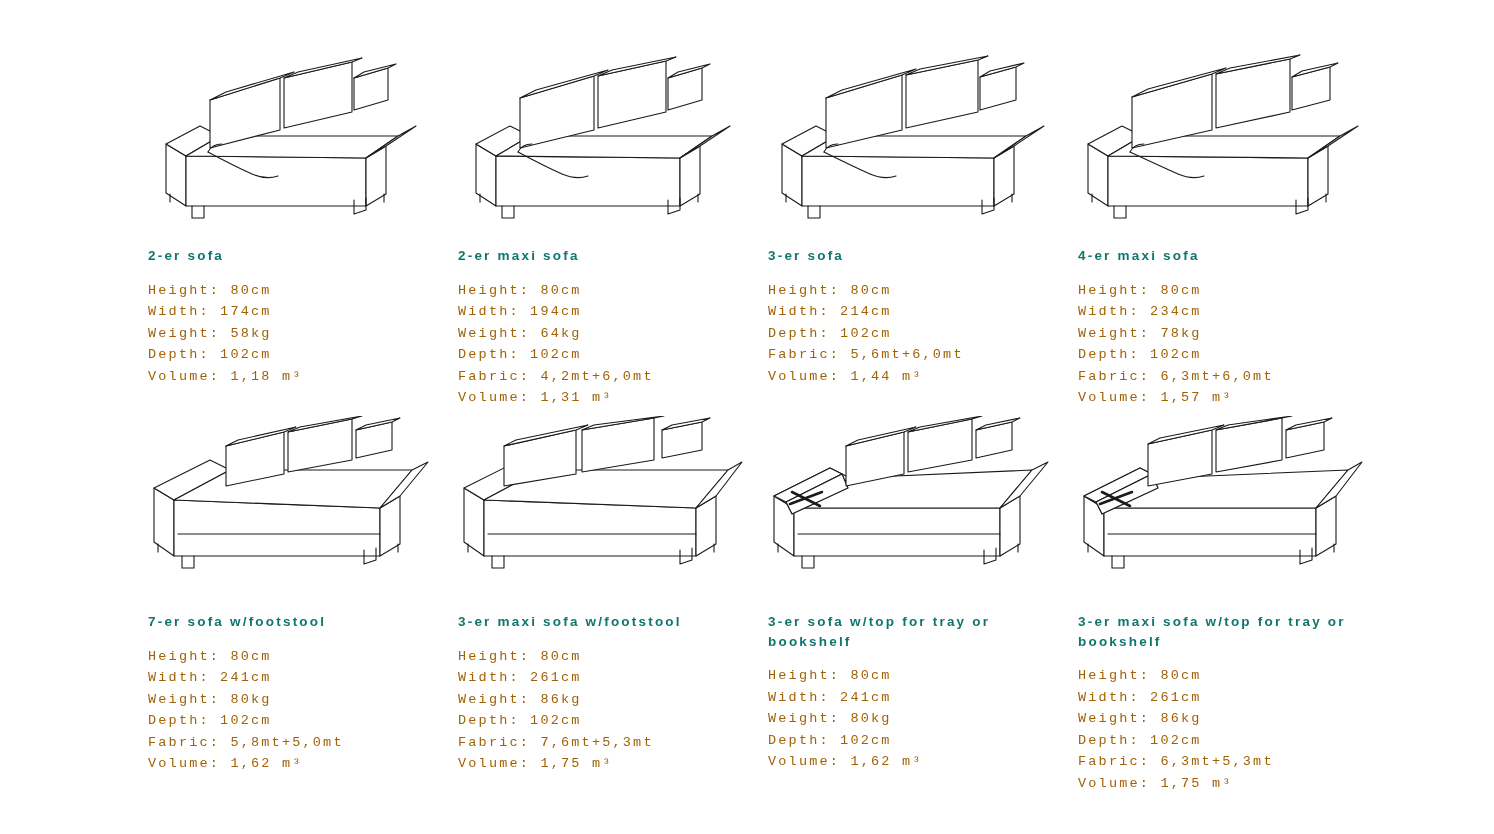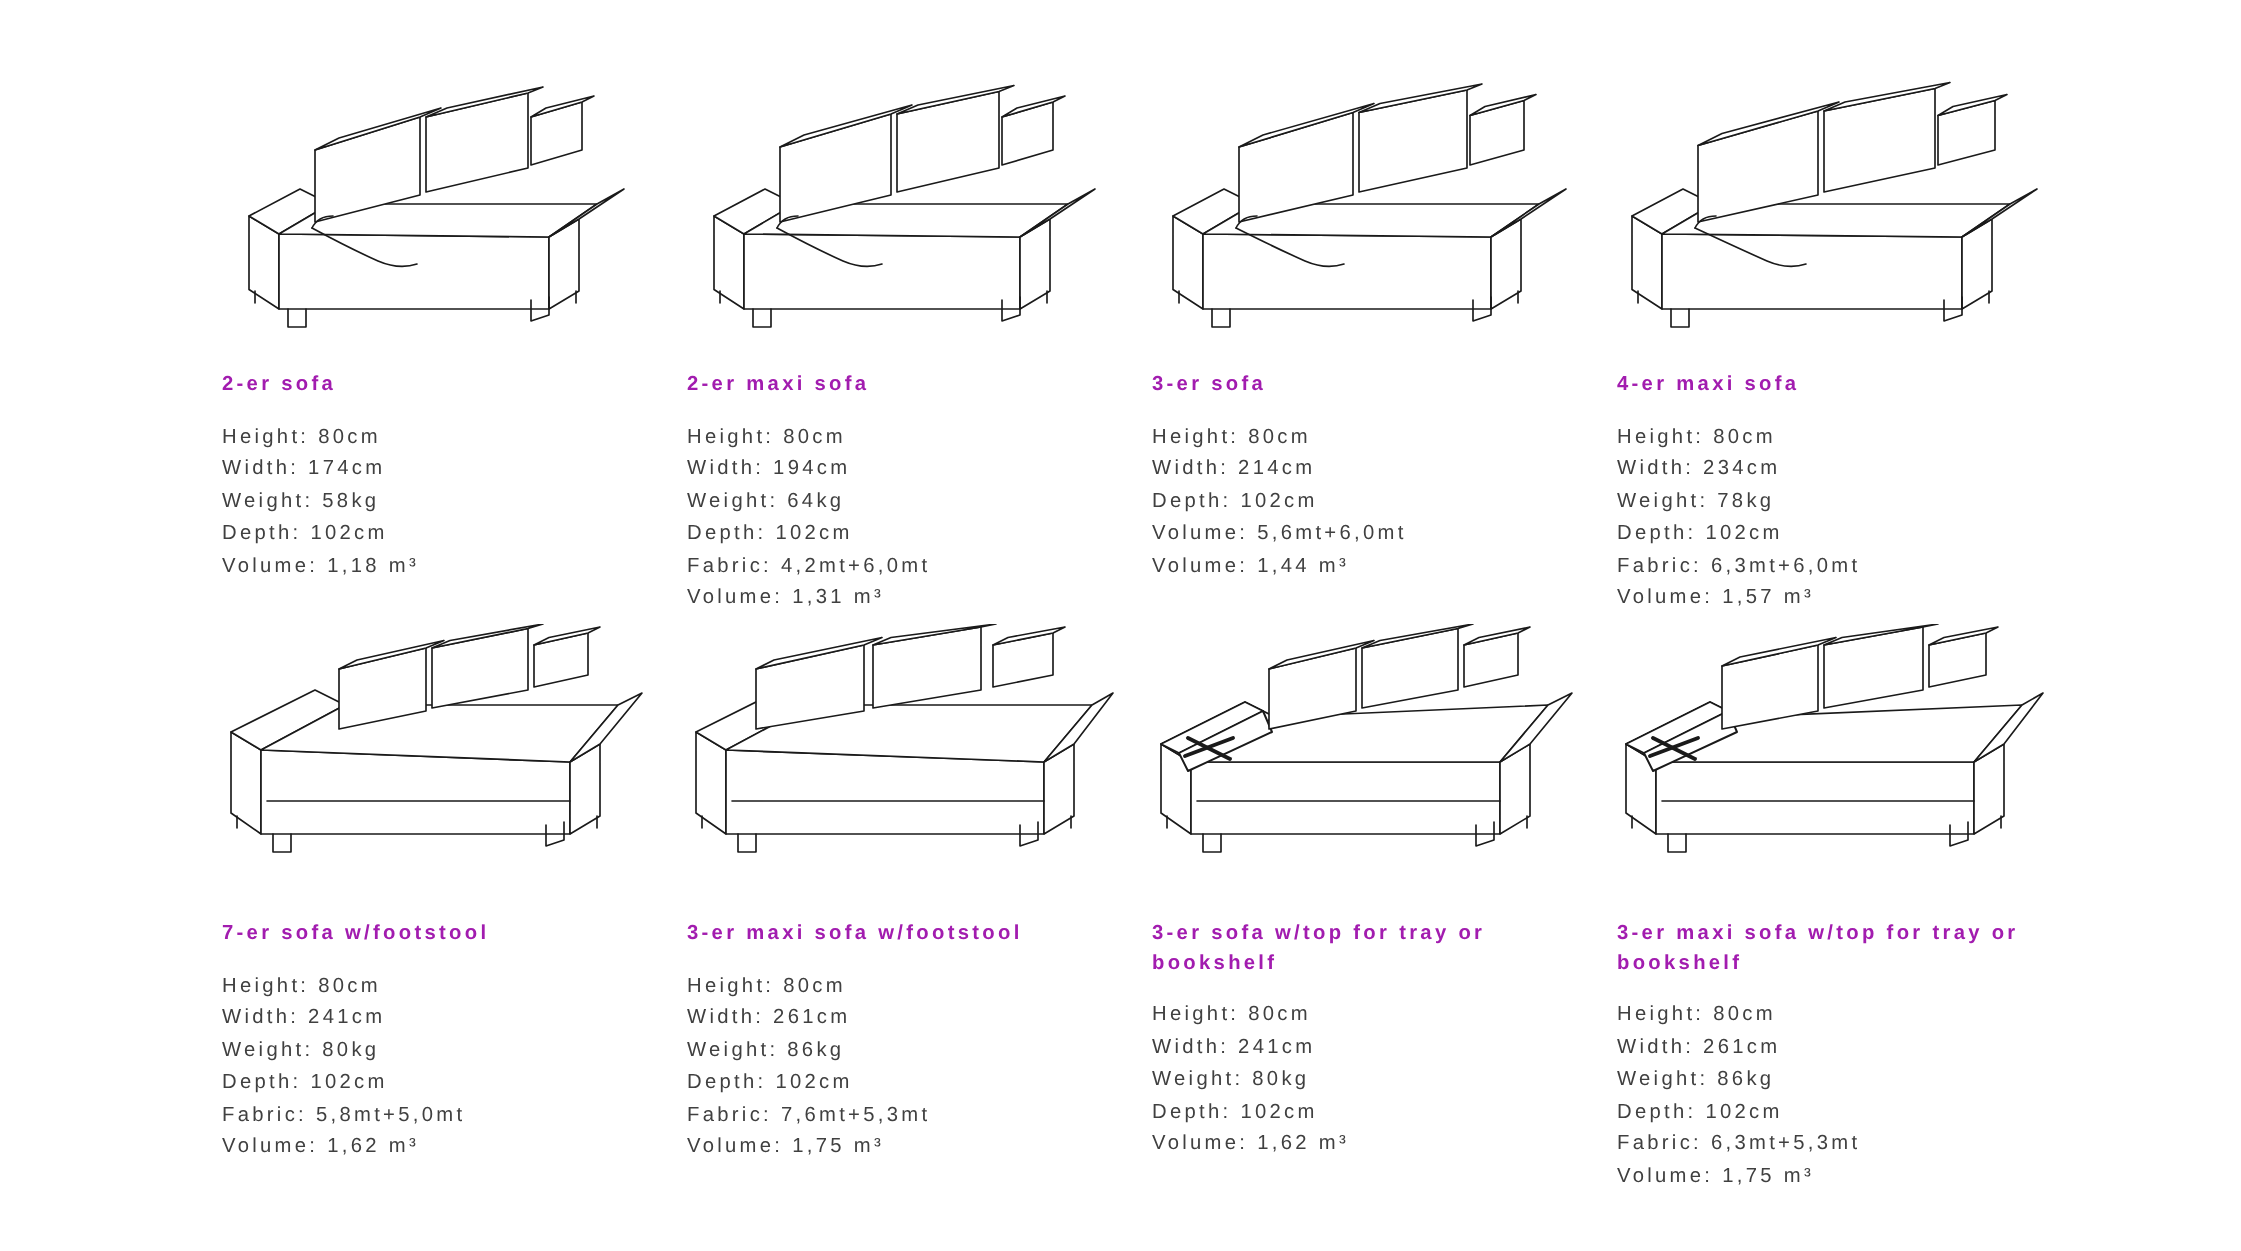--- a/index.html
+++ b/index.html
@@ -40,36 +40,37 @@
     height: 190px;
     position: relative;
   }
   .illus svg {
     display: block;
   }
   .item-title {
     font-size: 13.5px;
     font-weight: bold;
     letter-spacing: 2.2px;
-    color: #a21caf;
+    color: #0f766e;
     line-height: 1.45;
     margin: 0 0 14px 0;
     max-width: 268px;
   }
   .spec-list {
     margin: 0;
     padding: 0;
     list-style: none;
   }
   .spec-list li {
     font-size: 13.5px;
     letter-spacing: 2.2px;
-    color: #404040;
+    color: #a16207;
     line-height: 21.5px;
     white-space: nowrap;
+    font-family: Liberation Mono, monospace;
   }
   .r1-illus { margin-top: 30px; }
   .r1-text  { margin-top: 8px; }
   .r2-illus { margin-top: 18px; }
   .r2-text  { margin-top: 6px; }
   .title-2line { margin-bottom: 14px; }
 </style>
 </head>
 <body>
 
@@ -177,21 +178,21 @@
           <path d="M18 146 L18 154"></path>
           <path d="M244 146 L244 154"></path>
         </svg>
       </div>
       <div class="r1-text">
         <div class="item-title">3-er sofa</div>
         <ul class="spec-list">
           <li>Height: 80cm</li>
           <li>Width: 214cm</li>
           <li>Depth: 102cm</li>
-          <li>Volume: 5,6mt+6,0mt</li>
+          <li>Fabric: 5,6mt+6,0mt</li>
           <li>Volume: 1,44 m³</li>
         </ul>
       </div>
     </div>
 
     <div class="cell">
       <div class="illus r1-illus">
         <svg width="290" height="190" viewBox="0 0 290 190" fill="none" stroke="#1a1a1a" stroke-width="1.1" stroke-linejoin="round" stroke-linecap="round">
           <path d="M10 96 L10 145 L30 158 L30 108 Z"></path>
           <path d="M10 96 L44 78 L64 88 L30 108 Z" fill="#fff"></path>

